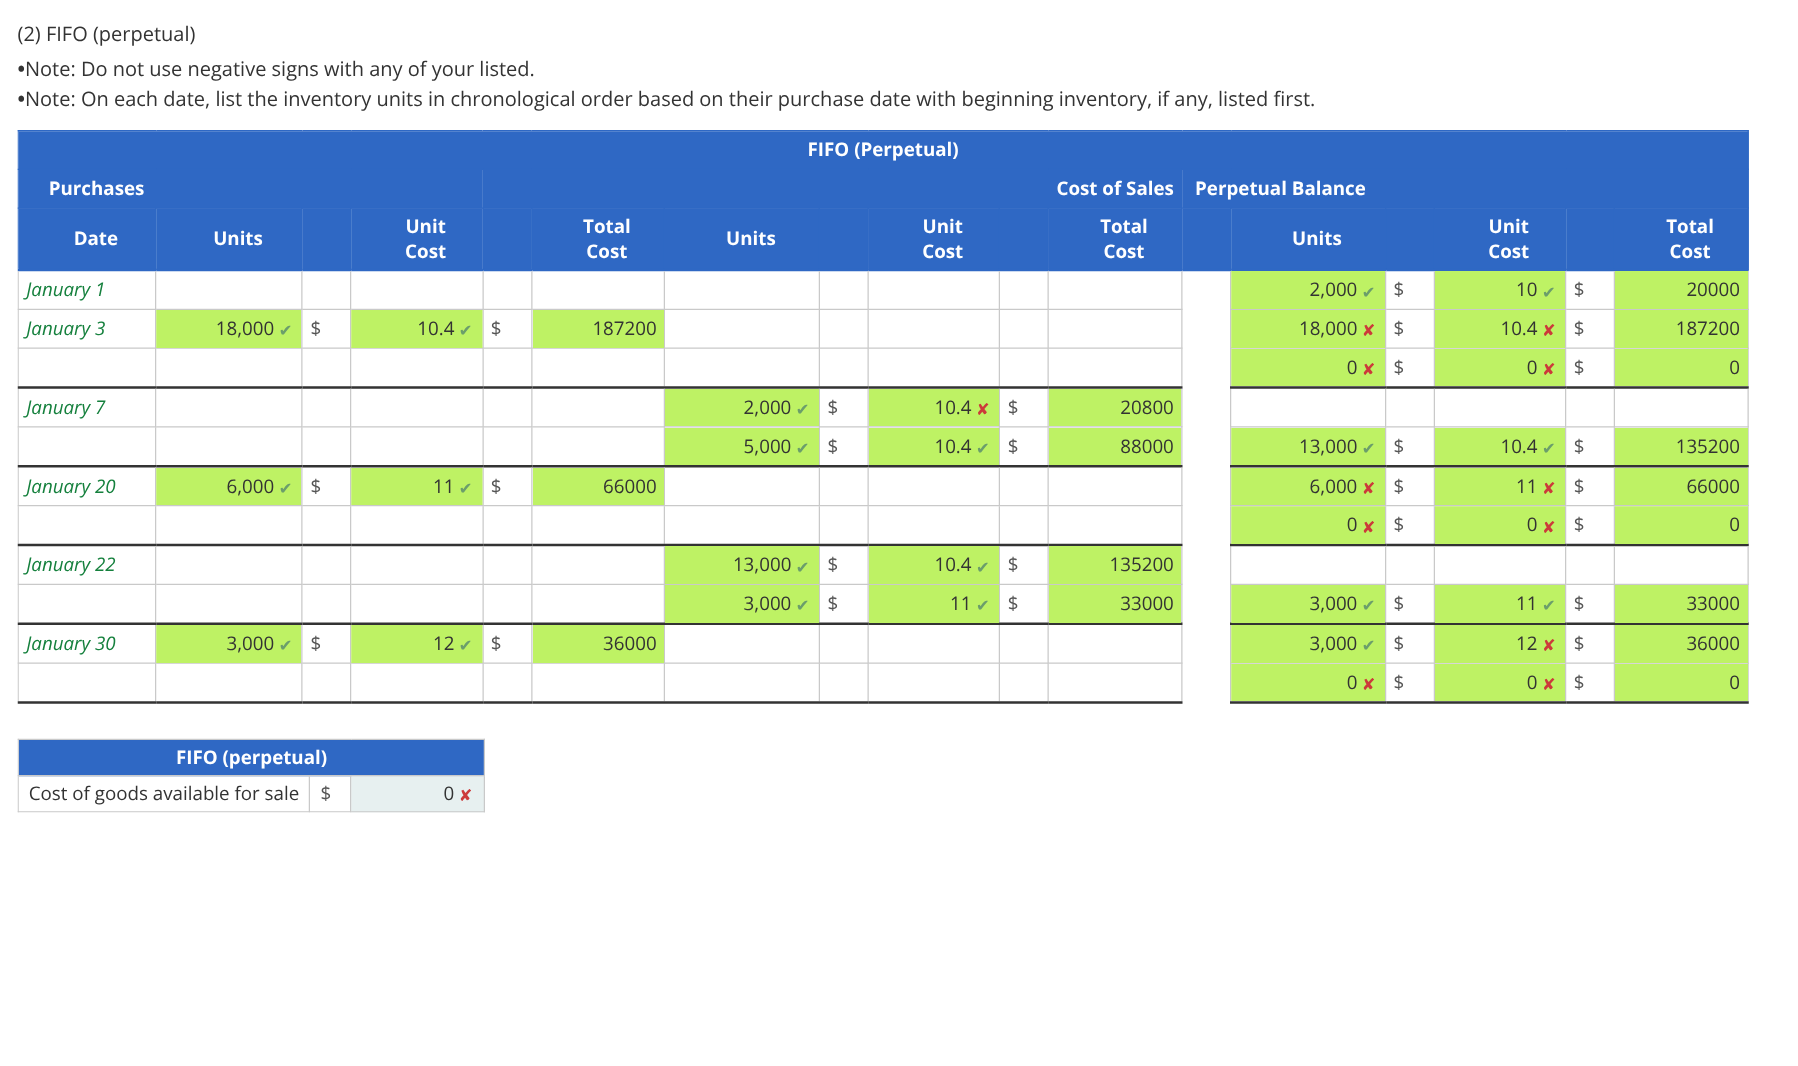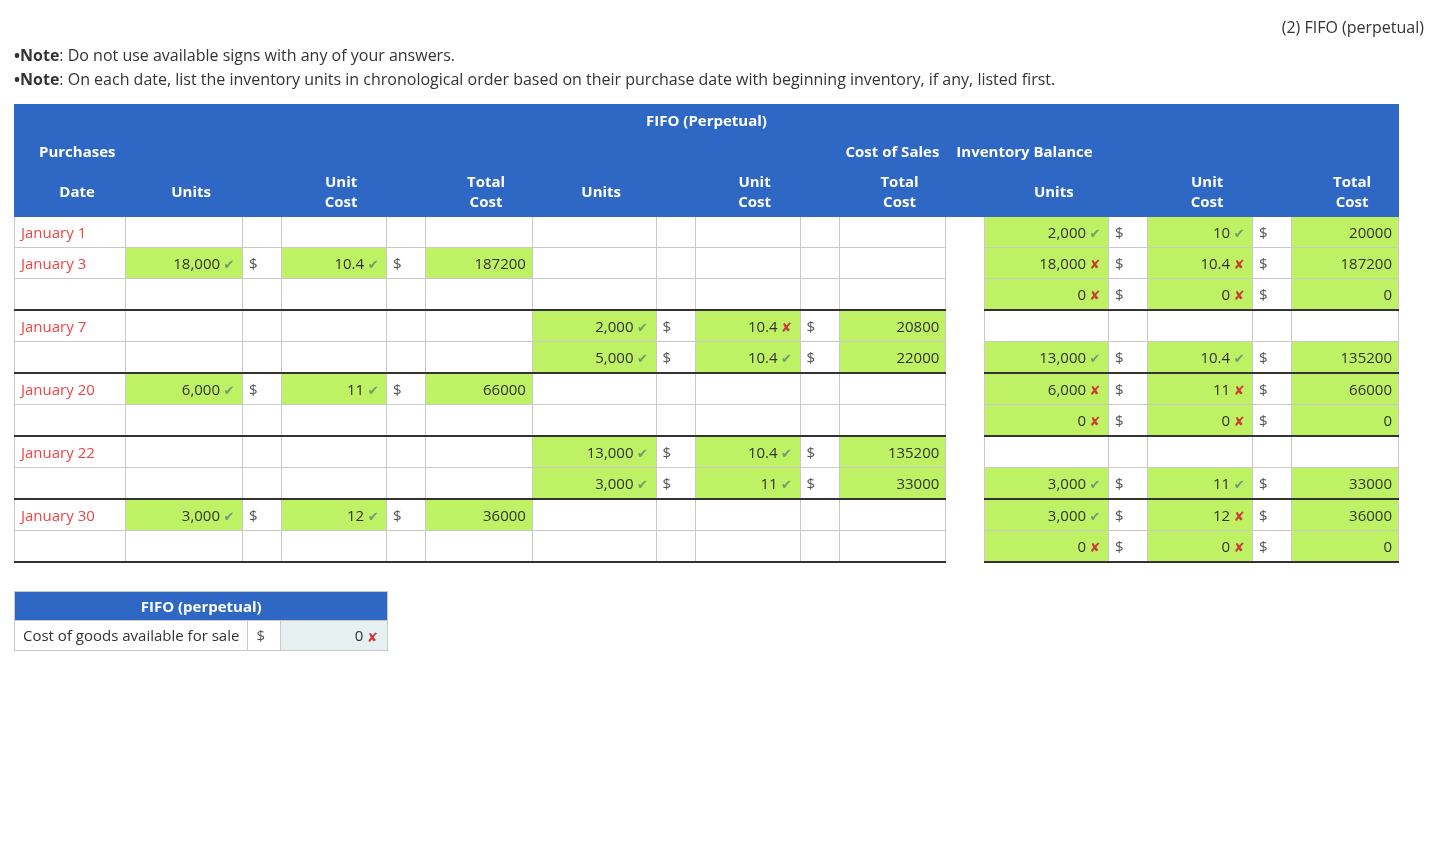--- a/index.html
+++ b/index.html
@@ -2,24 +2,24 @@
 <html><head>
 <meta charset="utf-8">
 <style>
   body {
     font-family: "Open Sans", "Segoe UI", Arial, sans-serif;
     font-size: 15px;
     color: #333;
     margin: 14px;
     background: #fff;
   }
-  .heading-line { margin: 2px 0 6px 0; font-size: 16px; text-align: right; }
+  .heading-line { margin: 2px 0 6px 0; font-size: 16px; }
   .note-line { margin: 2px 0; font-size: 16px; }
   .bullet { font-weight: bold; }
-  .note-label { font-weight: bold; text-align: right; }
+  .note-label { font-weight: normal; text-align: right; }
 
   table.main {
     border-collapse: collapse;
     width: 1385px;
     margin-top: 14px;
   }
   table.main th, table.main td {
     border: 1px solid #c9c9c9;
     padding: 4px 6px;
     height: 22px;
@@ -33,21 +33,22 @@
     border-color: #2f68c4;
   }
   tr.hdr3 td { border-bottom: 2px solid #2f68c4; padding-left: 20px; }
   tr.hdr2 td.left-align { text-align: left; padding-left: 24px; }
   tr.hdr2 td.left-align2 { text-align: left; padding-left: 10px; }
   tr.hdr3 td { text-align: center; }
 
   td.date-cell {
     white-space: nowrap;
     padding-left: 4px;
-    color: #ef4444;
+    color: #15803d;
+    font-style: italic;
   }
   td.currency {
     text-align: left;
     color: #555;
     width: 18px;
     padding-left: 2px;
     padding-right: 2px;
   }
   td.val {
     text-align: right;
@@ -99,35 +100,35 @@
     text-align: left;
     width: 16px;
     color: #555;
   }
 </style>
 </head>
 <body>
 
 <div class="heading-line">(2) FIFO (perpetual)</div>
 <div class="note-line">
-  <span class="bullet">•</span><span class="note-label">Note</span>: <span>Do not use available signs with any of your answers.</span>
+  <span class="bullet">•</span><span class="note-label">Note</span>: <span>Do not use negative signs with any of your listed.</span>
 </div>
 <div class="note-line">
   <span class="bullet">•</span><span class="note-label">Note</span>: <span>On each date, list the inventory units in chronological order based on their purchase date with beginning inventory, if any, listed first.</span>
 </div>
 
 <table class="main">
   <tbody>
       <tr class="hdr">
     <td colspan="19">FIFO (Perpetual)</td>
   </tr>
   <tr class="hdr hdr2">
     <td colspan="4" class="left-align">Purchases</td>
     <td colspan="7" class="left-align2" style="text-align:right">Cost of Sales</td>
-    <td colspan="8" class="left-align2">Inventory Balance</td>
+    <td colspan="8" class="left-align2">Perpetual Balance</td>
   </tr>
   <tr class="hdr hdr3">
     <td style="width:96px">Date</td>
     <td style="width:110px">Units</td>
     <td style="width:18px"></td>
     <td style="width:100px">Unit<br>Cost</td>
     <td style="width:18px"></td>
     <td style="width:100px">Total<br>Cost</td>
     <td style="width:120px">Units</td>
     <td style="width:18px"></td>
@@ -223,21 +224,21 @@
         <td class="date-cell"></td>
         <td class="blank"></td>
         <td class="currency"></td>
         <td class="blank"></td>
         <td class="currency"></td>
         <td class="blank"></td>
         <td class="val"><span>5,000</span><span class="mark ok"></span></td>
         <td class="currency">$</td>
         <td class="val"><span>10.4</span><span class="mark ok"></span></td>
         <td class="currency">$</td>
-        <td class="val"><span>22000</span></td>
+        <td class="val"><span>88000</span></td>
         <td class="blank" style="width: 0px; padding: 0px; border: none;"></td>
         <td class="val"><span>13,000</span><span class="mark ok"></span></td>
         <td class="currency">$</td>
         <td class="val"><span>10.4</span><span class="mark ok"></span></td>
         <td class="currency">$</td>
         <td class="val"><span>135200</span></td>
       </tr>
       <tr>
         <td class="date-cell">January 20</td>
         <td class="val"><span>6,000</span><span class="mark ok"></span></td>

